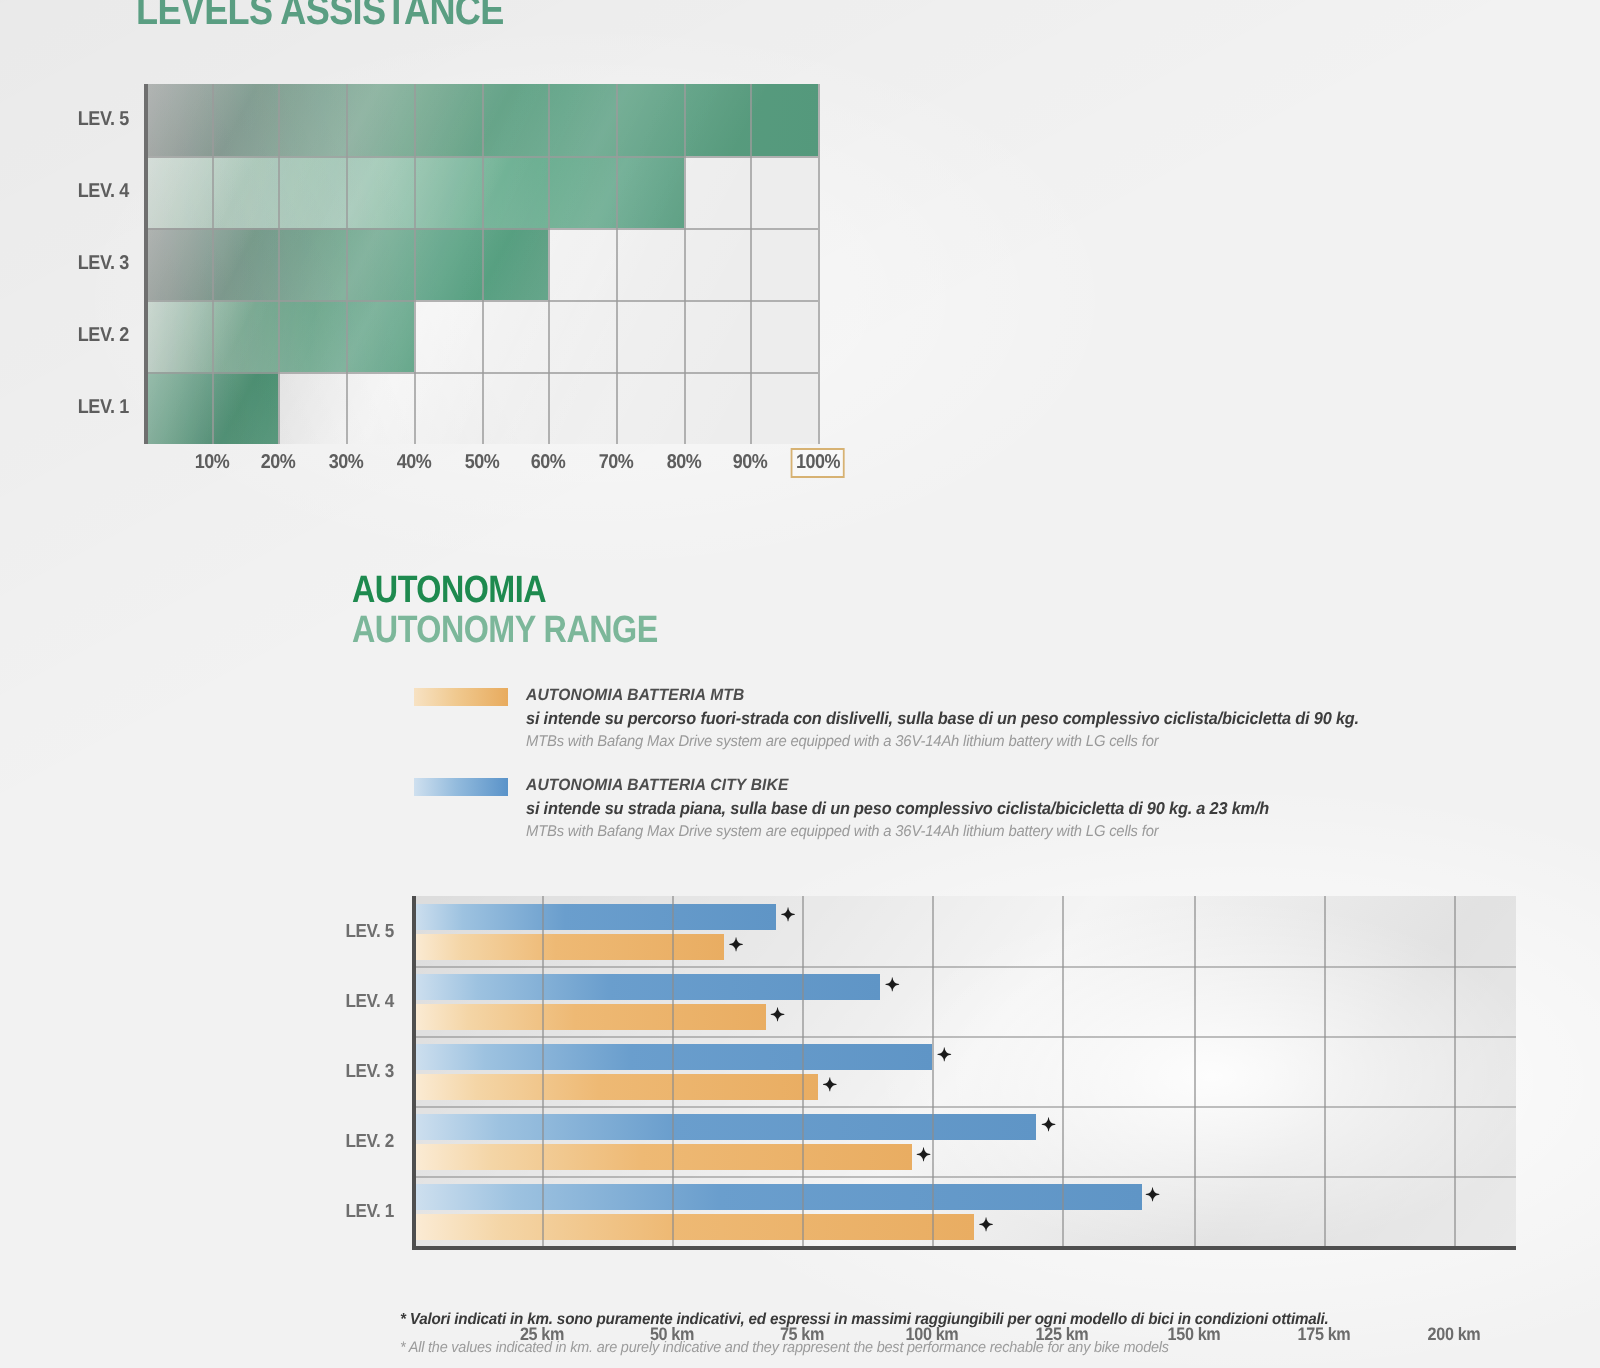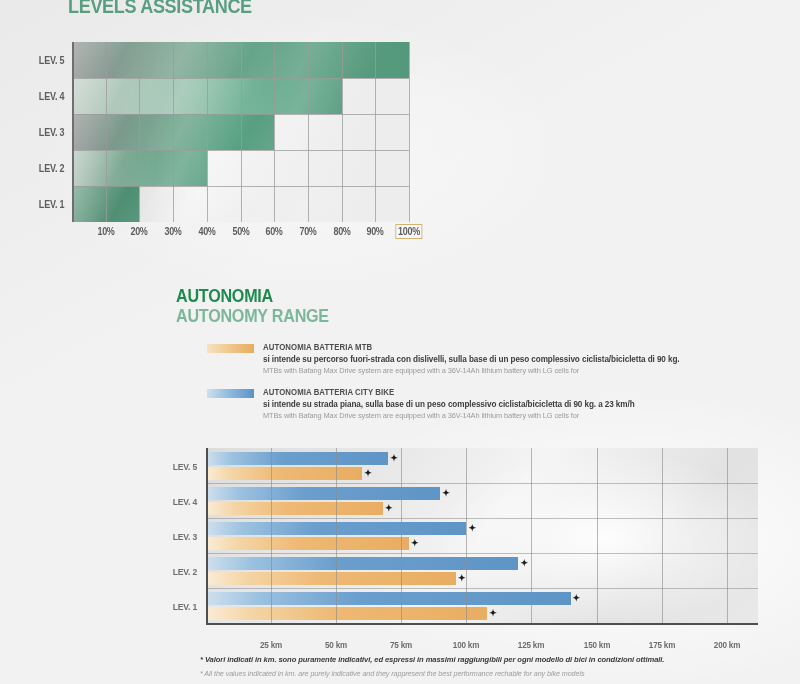--- a/index.html
+++ b/index.html
@@ -87,21 +87,21 @@
     transform:scaleX(.85);transform-origin:left center;letter-spacing:-.3px;
   }
   .title-au2{
     position:absolute;left:176px;top:305px;
     font-size:19px;font-weight:bold;color:#7cb79a;
     font-family:"Liberation Sans Narrow","Liberation Sans",sans-serif;
     transform:scaleX(.85);transform-origin:left center;letter-spacing:-.3px;
   }
 
   .legend{position:absolute;left:207px;top:343px;width:560px;}
-  .leg-item{position:relative;margin-bottom:9px;min-height:36px;}
+  .leg-item{position:relative;margin-bottom:9px;min-height:36px;font-style:italic;}
   .leg-sw{position:absolute;left:0;top:1px;width:47px;height:9px;}
   .leg-sw.mtb{background:linear-gradient(90deg,#f7e2c3 0%,#f0c98f 45%,#e8ab5e 100%);}
   .leg-sw.city{background:linear-gradient(90deg,#cfe0ef 0%,#93bbdd 45%,#5a93c9 100%);}
   .leg-txt{margin-left:56px;}
   .leg-t1{
     font-size:8.2px;font-weight:bold;color:#4d4d4d;letter-spacing:.1px;
     font-family:"Liberation Sans Narrow","Liberation Sans",sans-serif;
     transform:scaleX(.95);transform-origin:left center;
   }
   .leg-t2{
@@ -135,21 +135,21 @@
   }
   .au-vline{position:absolute;top:0;bottom:0;width:1px;background:#8d8d8d;opacity:.62;}
   .au-hline{position:absolute;left:0;right:0;height:1px;background:#8d8d8d;opacity:.55;}
   .au-axis-left{position:absolute;left:0;top:0;bottom:0;width:2px;background:#4f4f4f;}
   .au-axis-bot{position:absolute;left:0;right:0;bottom:-2px;height:2px;background:#4f4f4f;}
   .au-lab{
     position:absolute;right:calc(100% + 9px);top:50%;transform:translateY(-50%) scaleX(.9);
     transform-origin:right center;
     font-size:9.5px;font-weight:bold;color:#6e6e6e;white-space:nowrap;letter-spacing:-.2px;
   }
-  .au-xlabels{position:absolute;left:206px;top:640px;width:552px;height:16px;}
+  .au-xlabels{position:absolute;left:206px;top:662px;width:552px;height:16px;}
   .au-xlab{
     position:absolute;top:0;font-size:9px;font-weight:bold;color:#6c6c6c;
     transform:translateX(-50%) scaleX(.9);white-space:nowrap;letter-spacing:-.2px;
   }
 
   .notes{position:absolute;left:200px;top:655px;width:580px;}
   .note1{
     font-size:8px;font-style:italic;font-weight:bold;color:#3a3a3a;
     font-family:"Liberation Sans Narrow","Liberation Sans",sans-serif;
     transform:scaleX(.95);transform-origin:left center;white-space:nowrap;letter-spacing:-.1px;

